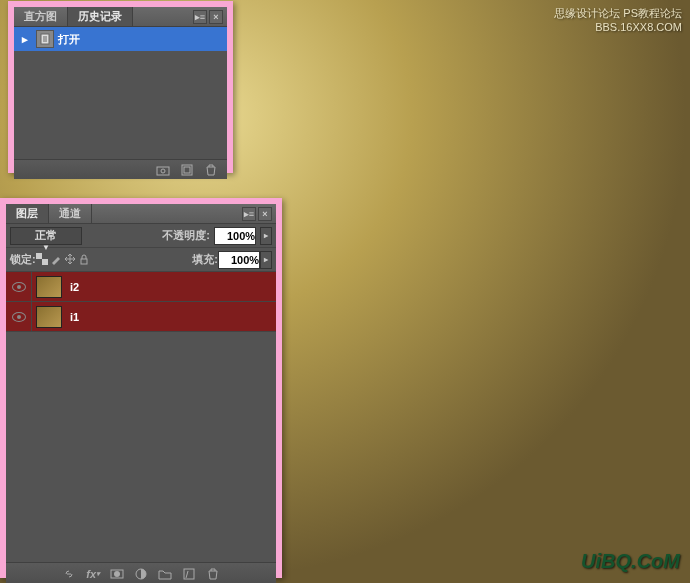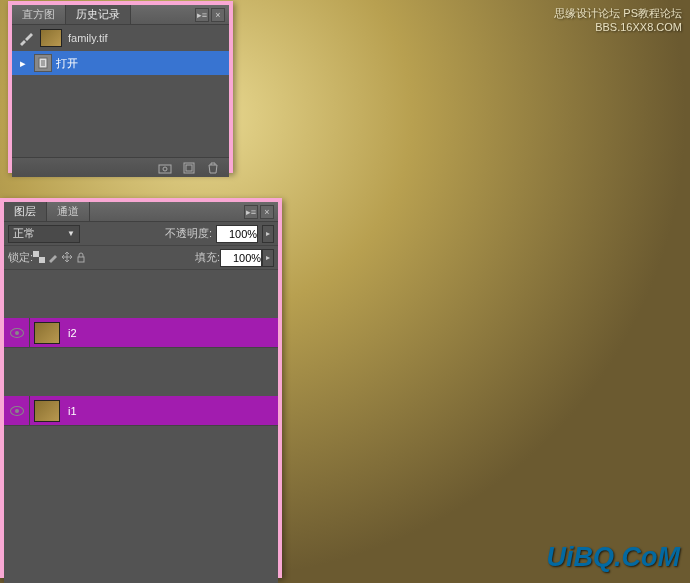--- a/index.html
+++ b/index.html
@@ -1,21 +1,21 @@
 <!DOCTYPE html>
 <html><head>
 <meta charset="utf-8">
 <style>
 *{margin:0;padding:0;box-sizing:border-box;font-family:"Microsoft YaHei",Arial,sans-serif;font-size:11px;}
 body{width:690px;height:583px;background:linear-gradient(135deg,#8a7a3a 0%,#b5a050 20%,#6b5a30 50%,#8a7540 70%,#5a4a28 100%);position:relative;overflow:hidden;}
 .canvas-bg{position:absolute;inset:0;background:radial-gradient(ellipse at 30% 20%,#e8d890 0%,#b8a050 30%,#6b5a30 70%);}
 .watermark-tr{position:absolute;top:6px;right:8px;color:#e8e0c0;font-size:12px;text-align:right;line-height:14px;text-shadow:1px 1px 2px rgba(0,0,0,.5);}
-.watermark-br{position:absolute;bottom:10px;right:10px;color:#0369a1;font-size:27px;font-style:italic;font-weight:bold;text-shadow:1px 1px 2px rgba(0,0,0,.7);}
-
-.panel{position:absolute;background:#535353;border:4px solid #f9a8d4;box-shadow:2px 2px 6px rgba(0,0,0,.4);}
+.watermark-br{position:absolute;bottom:10px;right:10px;color:#14532d;font-size:20px;font-style:italic;font-weight:bold;text-shadow:1px 1px 2px rgba(0,0,0,.7);}
+
+.panel{position:absolute;background:#535353;border:6px solid #f9a8d4;box-shadow:2px 2px 6px rgba(0,0,0,.4);font-weight:bold;}
 .titlebar{height:20px;background:linear-gradient(#6a6a6a,#5a5a5a);display:flex;align-items:center;border-bottom:1px solid #404040;}
 .tab{height:19px;padding:0 10px;display:flex;align-items:center;color:#ccc;border-right:1px solid #404040;cursor:pointer;}
 .tab.active{background:#535353;color:#e8e8e8;}
 .titlebar-right{margin-left:auto;display:flex;gap:2px;padding-right:4px;}
 .mini-btn{width:14px;height:14px;background:#666;border:1px solid #444;display:flex;align-items:center;justify-content:center;color:#ccc;font-size:9px;cursor:pointer;}
 
 .hist-panel{top:1px;left:8px;width:225px;height:172px;}
 .hist-body{height:132px;background:#535353;overflow:auto;}
 .hist-doc{display:flex;align-items:center;height:26px;gap:6px;padding:0 6px;}
 .hist-thumb{width:22px;height:18px;background:linear-gradient(135deg,#8a7030,#b89850);border:1px solid #222;}
@@ -23,32 +23,32 @@
 .hist-item{display:flex;align-items:center;height:24px;gap:4px;padding-left:8px;}
 .hist-item.sel{background:#3874d1;color:#fff;}
 .hist-arrow{width:10px;color:#fff;}
 .hist-icon{width:18px;height:18px;background:#888;border:1px solid #555;display:flex;align-items:center;justify-content:center;}
 .hist-label{flex:1;}
 .panel-footer{height:20px;background:linear-gradient(#5a5a5a,#4e4e4e);border-top:1px solid #404040;display:flex;align-items:center;justify-content:flex-end;gap:8px;padding-right:8px;}
 .foot-icon{width:16px;height:16px;color:#aaa;cursor:pointer;display:flex;align-items:center;justify-content:center;}
 
 .layer-panel{top:198px;left:0;width:282px;height:380px;}
 .layer-opts{display:flex;align-items:center;height:24px;background:#535353;padding:0 4px;gap:4px;border-bottom:1px solid #444;}
-.blend-select{width:72px;height:18px;background:#4a4a4a;border:1px solid #333;color:#ddd;padding:0 4px;display:flex;align-items:center;justify-content:space-between;}
+.blend-select{width:72px;height:18px;background:#4a4a4a;border:1px solid #333;color:#ddd;padding:0 4px;display:flex;align-items:center;justify-content:space-between;flex-direction:column;}
 .chev{font-size:8px;}
 .opt-label{color:#ccc;margin-left:auto;}
 .pct-field{width:42px;height:18px;background:#fff;border:1px solid #333;color:#000;padding:0 12px;display:flex;align-items:center;}
 .slide-btn{width:12px;height:18px;background:#555;border:1px solid #333;color:#ccc;display:flex;align-items:center;justify-content:center;font-size:8px;}
 
 .layer-locks{display:flex;align-items:center;height:24px;background:#535353;padding:0 4px;border-bottom:1px solid #444;}
 .lock-label{color:#ccc;}
 .lock-icon{width:14px;height:14px;color:#aaa;}
 .layer-list{background:#535353;height:290px;}
 .layer-row{display:flex;align-items:center;height:30px;border-bottom:1px solid #444;}
-.layer-row.sel{background:#a21caf;margin-top:48px;}
+.layer-row.sel{background:#7f1d1d;}
 .eye-cell{width:26px;height:100%;display:flex;align-items:center;justify-content:center;border-right:1px solid #444;}
 .eye{width:14px;height:10px;border:1px solid #888;border-radius:50%;position:relative;}
 .eye::after{content:"";position:absolute;top:2px;left:4px;width:4px;height:4px;background:#888;border-radius:50%;}
 .layer-thumb{width:26px;height:22px;margin:0 4px;background:linear-gradient(135deg,#8a7030,#b89850);border:1px solid #222;}
 .layer-name{color:#fff;padding-left:4px;}
 .layer-footer{height:22px;display:flex;align-items:center;justify-content:center;gap:8px;background:linear-gradient(#5a5a5a,#4e4e4e);border-top:1px solid #404040;}
 </style>
 </head>
 <body>
 
@@ -63,29 +63,20 @@
 <div class="panel hist-panel">
   <div class="titlebar">
     <div class="tab">直方图</div>
     <div class="tab active">历史记录</div>
     <div class="titlebar-right">
       <div class="mini-btn">▸≡</div>
       <div class="mini-btn">×</div>
     </div>
   </div>
   <div class="hist-body">
-    <div class="hist-doc">
-      <span class="hist-brush">
-        <svg width="16" height="16" viewBox="0 0 16 16">
-            <path d="M2 14 L6 10 L8 12 L4 16 Z M7 9 L13 3 L15 5 L9 11 Z" fill="#ccc"></path>
-          </svg>
-      </span>
-      <div class="hist-thumb"></div>
-      <span style="color:#ddd">family.tif</span>
-    </div>
     <div class="hist-item sel">
       <span class="hist-arrow">▸</span>
       <span class="hist-icon">
         <svg width="12" height="12" viewBox="0 0 12 12">
             <rect x="2" y="1" width="8" height="10" fill="#ddd" stroke="#666"></rect>
             <path d="M4 4h4M4 6h4M4 8h4" stroke="#666"></path>
           </svg>
       </span>
       <span class="hist-label">打开</span>
     </div>

